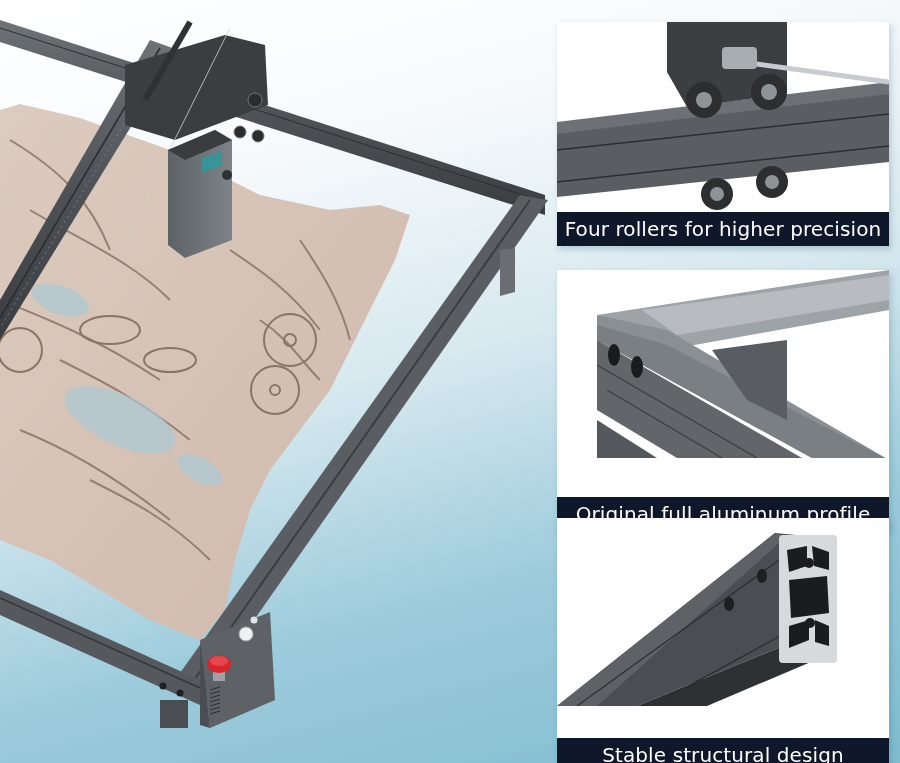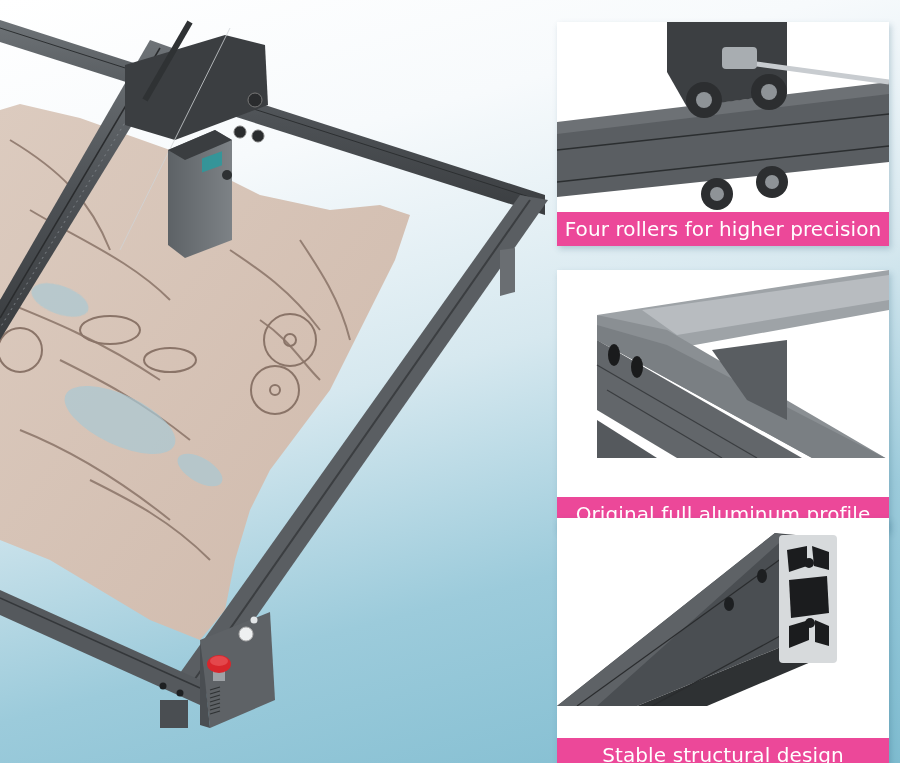--- a/index.html
+++ b/index.html
@@ -19,21 +19,21 @@
     background: #ffffff;
     overflow: hidden;
     box-shadow: 2px 3px 6px rgba(40, 90, 120, 0.25);
   }
   .panel svg { position: absolute; left: 0; top: 0; }
   .caption {
     position: absolute;
     left: 0; bottom: 0;
     width: 100%;
     height: 34px;
-    background: #ec4899;
+    background: #0f172a;
     color: #ffffff;
     font-size: 20px;
     line-height: 34px;
     text-align: center;
     white-space: nowrap;
     letter-spacing: 0.1px;
   }
   #p1 { top: 22px; height: 224px; }
   #p2 { top: 270px; height: 261px; text-decoration: underline; }
   #p3 { top: 518px; height: 254px; }

